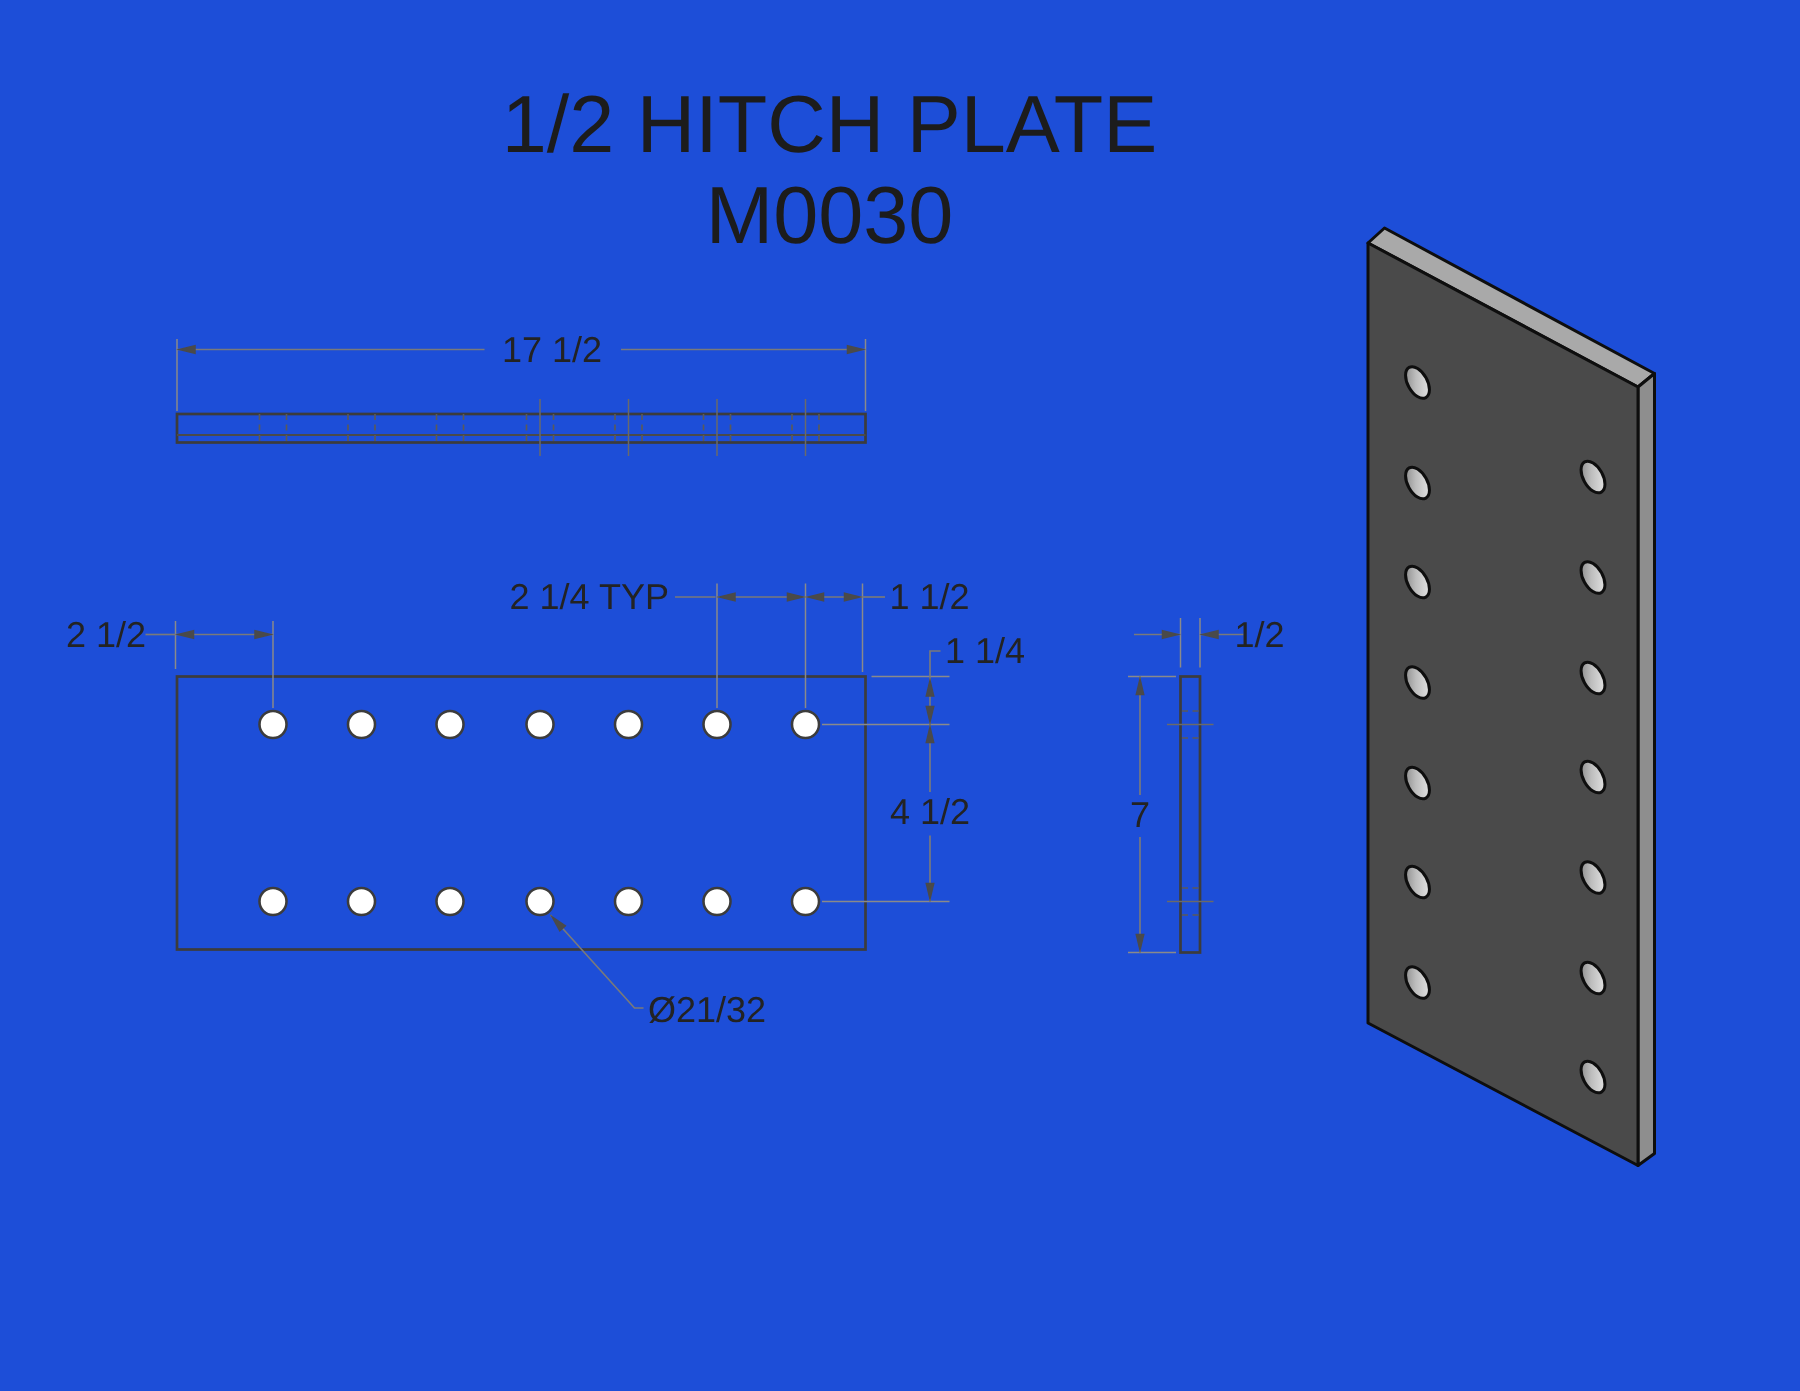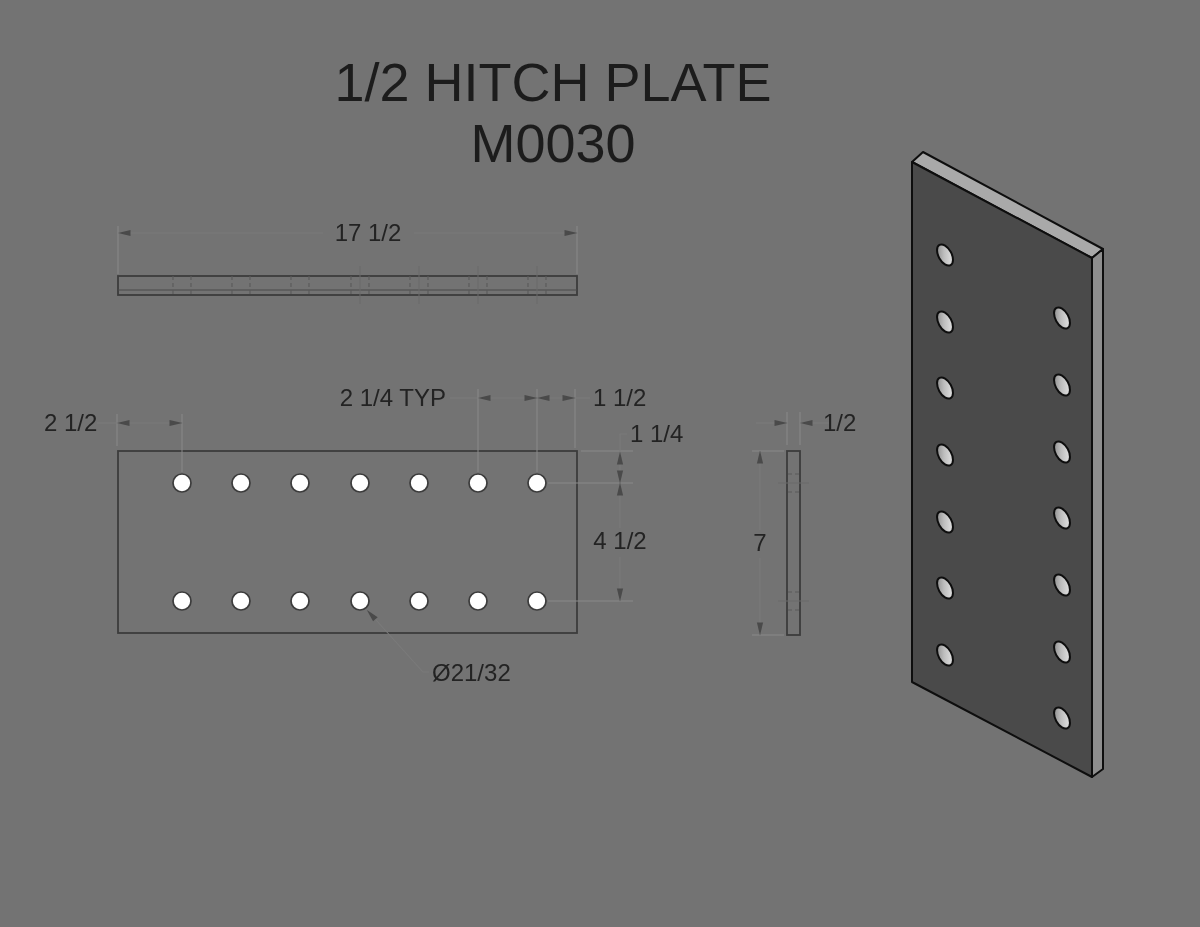--- a/index.html
+++ b/index.html
@@ -1,16 +1,16 @@
 <!DOCTYPE html>
 <html><head>
 <meta charset="utf-8">
 <style>
   html,body{margin:0;padding:0;background:#ffffff;}
-  #page{position:relative;width:1200px;height:927px;background:#737373;overflow:hidden;
+  #page{position:relative;width:1200px;height:927px;background:#1d4ed8;overflow:hidden;
         font-family:"Liberation Sans", sans-serif;text-align:right;}
   svg{display:block;}
   .obj{stroke:#3c3c3c;stroke-width:1.8;fill:none;}
   .objthin{stroke:#4a4a4a;stroke-width:1.2;fill:none;}
   .dim{stroke:#7a7a7a;stroke-width:1.1;fill:none;}
   .ext{stroke:#8a8a8a;stroke-width:1;fill:none;}
   .hid{stroke:#5a5a5a;stroke-width:1.1;fill:none;stroke-dasharray:4 3;}
   .cl{stroke:#6a6a6a;stroke-width:1;fill:none;}
   .hole{fill:#ffffff;stroke:#3c3c3c;stroke-width:1.7;}
   .dimtext{font-size:24px;fill:#232323;}

